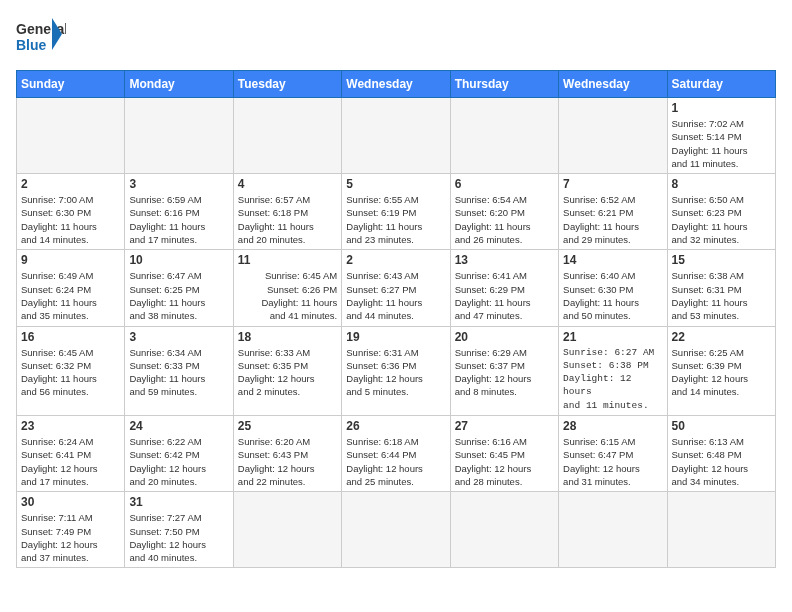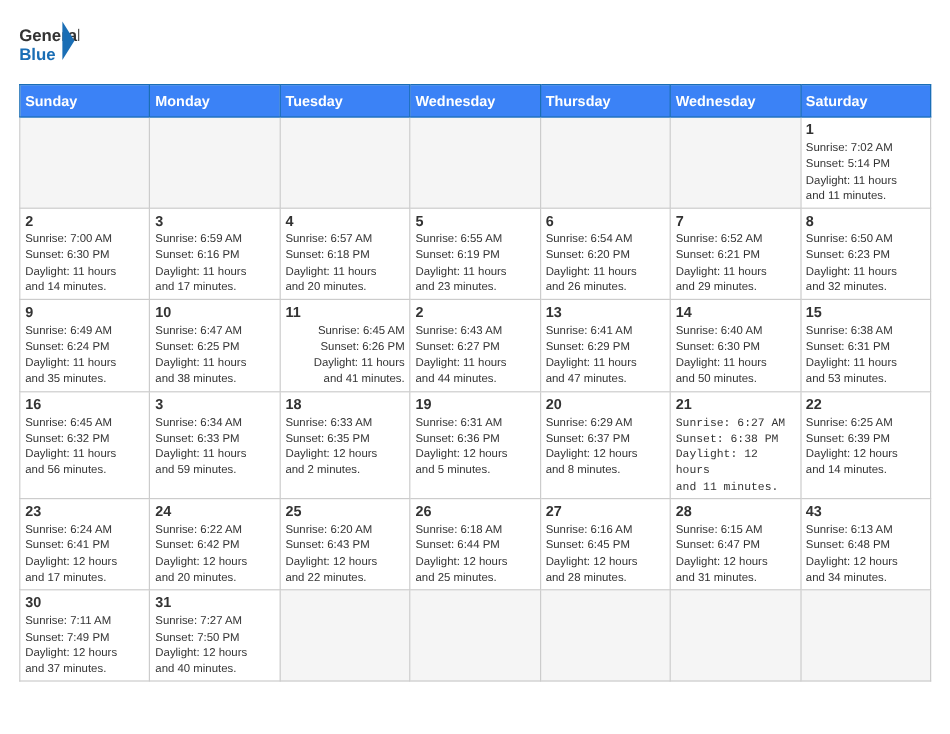--- a/index.html
+++ b/index.html
@@ -308,21 +308,21 @@
 and 28 minutes.</div>
         </td>
         <td>
           <span class="day-number">28</span>
           <div class="day-info" style="white-space: pre-line;">Sunrise: 6:15 AM
 Sunset: 6:47 PM
 Daylight: 12 hours
 and 31 minutes.</div>
         </td>
         <td>
-          <span class="day-number">43</span>
+          <span class="day-number">50</span>
           <div class="day-info" style="white-space: pre-line;">Sunrise: 6:13 AM
 Sunset: 6:48 PM
 Daylight: 12 hours
 and 34 minutes.</div>
         </td>
       </tr>
       <tr>
         <td>
           <span class="day-number">30</span>
           <div class="day-info" style="white-space: pre-line;">Sunrise: 7:11 AM

